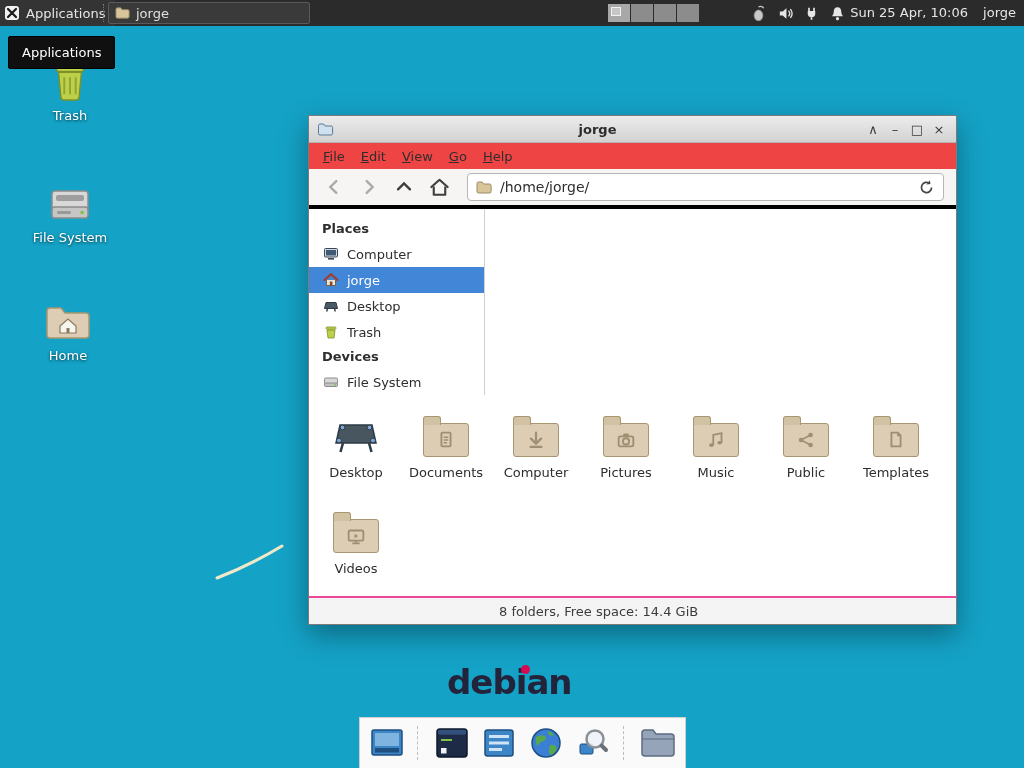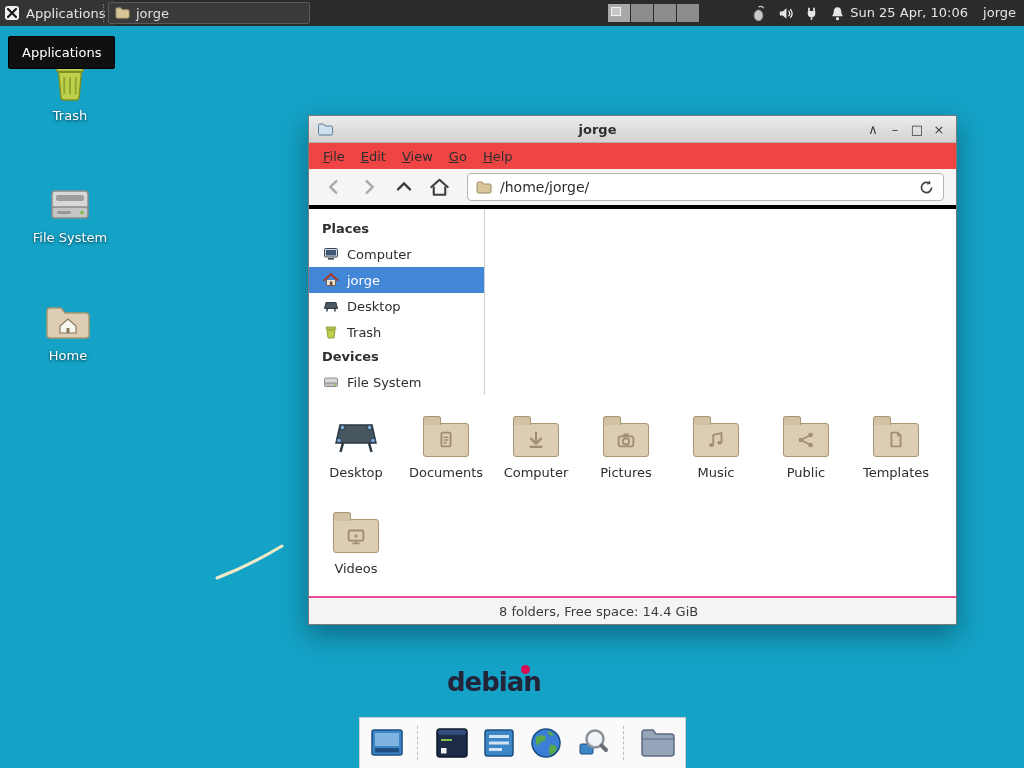--- a/index.html
+++ b/index.html
@@ -32,21 +32,21 @@
              color:#fff; padding:8px 13px; border-radius:2px; z-index:60; }
 
   
   .dicon { position:absolute; width:90px; text-align:center; cursor:pointer; }
   .dicon .ic { height:46px; display:flex; align-items:flex-end; justify-content:center; }
   .dicon .dlabel { margin-top:6px; color:#fff; text-shadow:0 1px 3px rgba(0,0,0,.7); }
 
   .stray-line { position:absolute; left:210px; top:538px; z-index:1; }
 
   
-  .debian { position:absolute; left:447px; top:662px; width:140px; font-size:26px; font-weight:bold;
+  .debian { position:absolute; left:447px; top:662px; width:140px; font-size:34px; font-weight:bold;
             letter-spacing:-1px; color:#23233a; line-height:40px; }
   .debian .swirl { position:absolute; left:74px; top:3px; width:9px; height:9px; border-radius:50%;
                    background:var(--accent-red,#d70a53); }
 
   
   .dock { position:absolute; left:359px; top:717px; height:51px; background:#fafafa;
           border:1px solid #cfcfcf; border-bottom:none; display:flex; align-items:center;
           padding:0 8px; gap:9px; z-index:40; }
   .dock-item { width:38px; height:38px; display:flex; align-items:center; justify-content:center; cursor:pointer; }
   .dock-sep { width:5px; height:34px; border-left:1px dashed #bdbdbd; margin:0 2px; }

